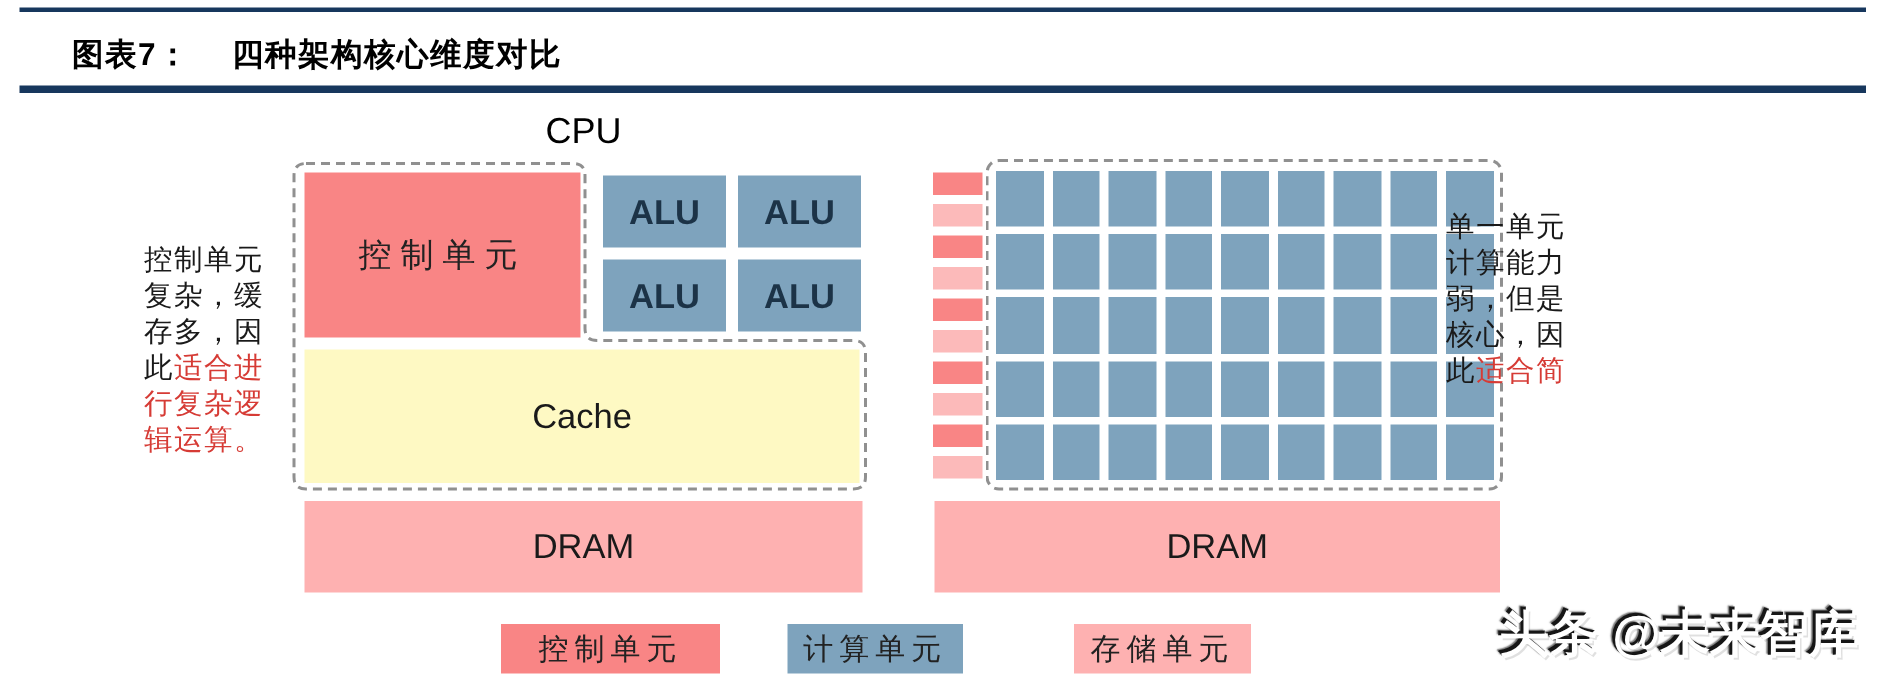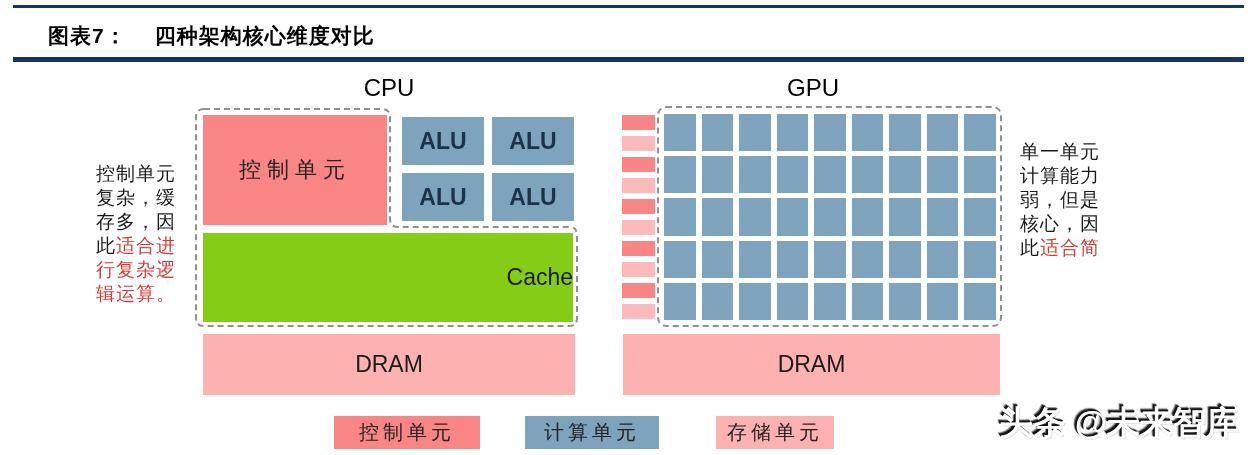--- a/index.html
+++ b/index.html
@@ -51,71 +51,70 @@
   .gpu-bars{position:absolute; left:622px; top:115px; width:33px;}
   .gpu-bar{width:33px; height:15px; margin-bottom:6px;}
   
   .note{
     position:absolute; font-size:19px; line-height:24px; color:#1a1a1a;
     font-family:"Liberation Serif","DejaVu Serif",serif;
   }
   .note-line{white-space:nowrap; letter-spacing:1px;}
   .note .r{color:#d63b35;}
   .cpu-note{left:96px; top:162px;}
-  .gpu-note{left:1020px; top:140px;}
+  .gpu-note{left:964px; top:140px;}
   
   .legend-box{
     position:absolute; top:416px; height:33px; display:flex; align-items:center;
     justify-content:center; font-size:20px; letter-spacing:4px; color:#222;
     font-family:"Liberation Serif","DejaVu Serif",serif;
   }
   .lg1{left:334px; width:146px;}
-  .lg2{left:525px; width:134px;}
+  .lg2{left:525px; width:117px;}
   .lg3{left:716px; width:118px;}
   
   .watermark{
     position:absolute; left:944px; top:401px; width:295px; text-align:right;
     font-size:33px; font-weight:bold; color:#ffffff; white-space:nowrap;
     text-shadow:-2px -2px 0 #161616, -3px -3px 1px rgba(0,0,0,0.55), 1px 1px 0 rgba(0,0,0,0.12);
   }
 </style>
 </head>
 <body>
 
 <div id="canvas">
 
   <div class="rule rule-top"></div>
   <div class="fig-title">
     <span class="fig-label">图表7：</span><span>四种架构核心维度对比</span>
   </div>
   <div class="rule rule-bottom"></div>
 
   <div class="chip-title" style="left:329px;">CPU</div>
-  <div class="chip-title" style="left:753px;">GPU</div>
 
   <svg id="cpu-dash-svg" width="1256" height="455">
     <path d="M 204 109 L 382 109 Q 390 109 390 117 L 390 219 Q 390 227 398 227 L 569 227 Q 577 227 577 235 L 577 318 Q 577 326 569 326 L 204 326 Q 196 326 196 318 L 196 117 Q 196 109 204 109 Z" fill="none" stroke="#909090" stroke-width="2" stroke-dasharray="6 4"></path>
   </svg>
 
   <div class="block kai control-block" style="background-color: rgb(249, 133, 133);">
     <span>控制单元</span>
   </div>
   <div class="block alu alu1" style="background-color: rgb(126, 163, 189);">
       <span>ALU</span>
     </div>
   <div class="block alu alu2" style="background-color: rgb(126, 163, 189);">
       <span>ALU</span>
     </div>
   <div class="block alu alu3" style="background-color: rgb(126, 163, 189);">
       <span>ALU</span>
     </div>
   <div class="block alu alu4" style="background-color: rgb(126, 163, 189);">
       <span>ALU</span>
     </div>
-  <div class="block cache-block" style="background-color: #84cc16; justify-content: flex-end;">
+  <div class="block cache-block" style="background-color: #fef9c3;">
     <span>Cache</span>
   </div>
   <div class="block cpu-dram" style="background-color: rgb(254, 177, 177);">
     <span>DRAM</span>
   </div>
 
   <div class="gpu-bars">
       <div class="gpu-bar" style="background-color: rgb(249, 133, 133);"></div>
       <div class="gpu-bar" style="background-color: rgb(252, 186, 186);"></div>
       <div class="gpu-bar" style="background-color: rgb(249, 133, 133);"></div>

